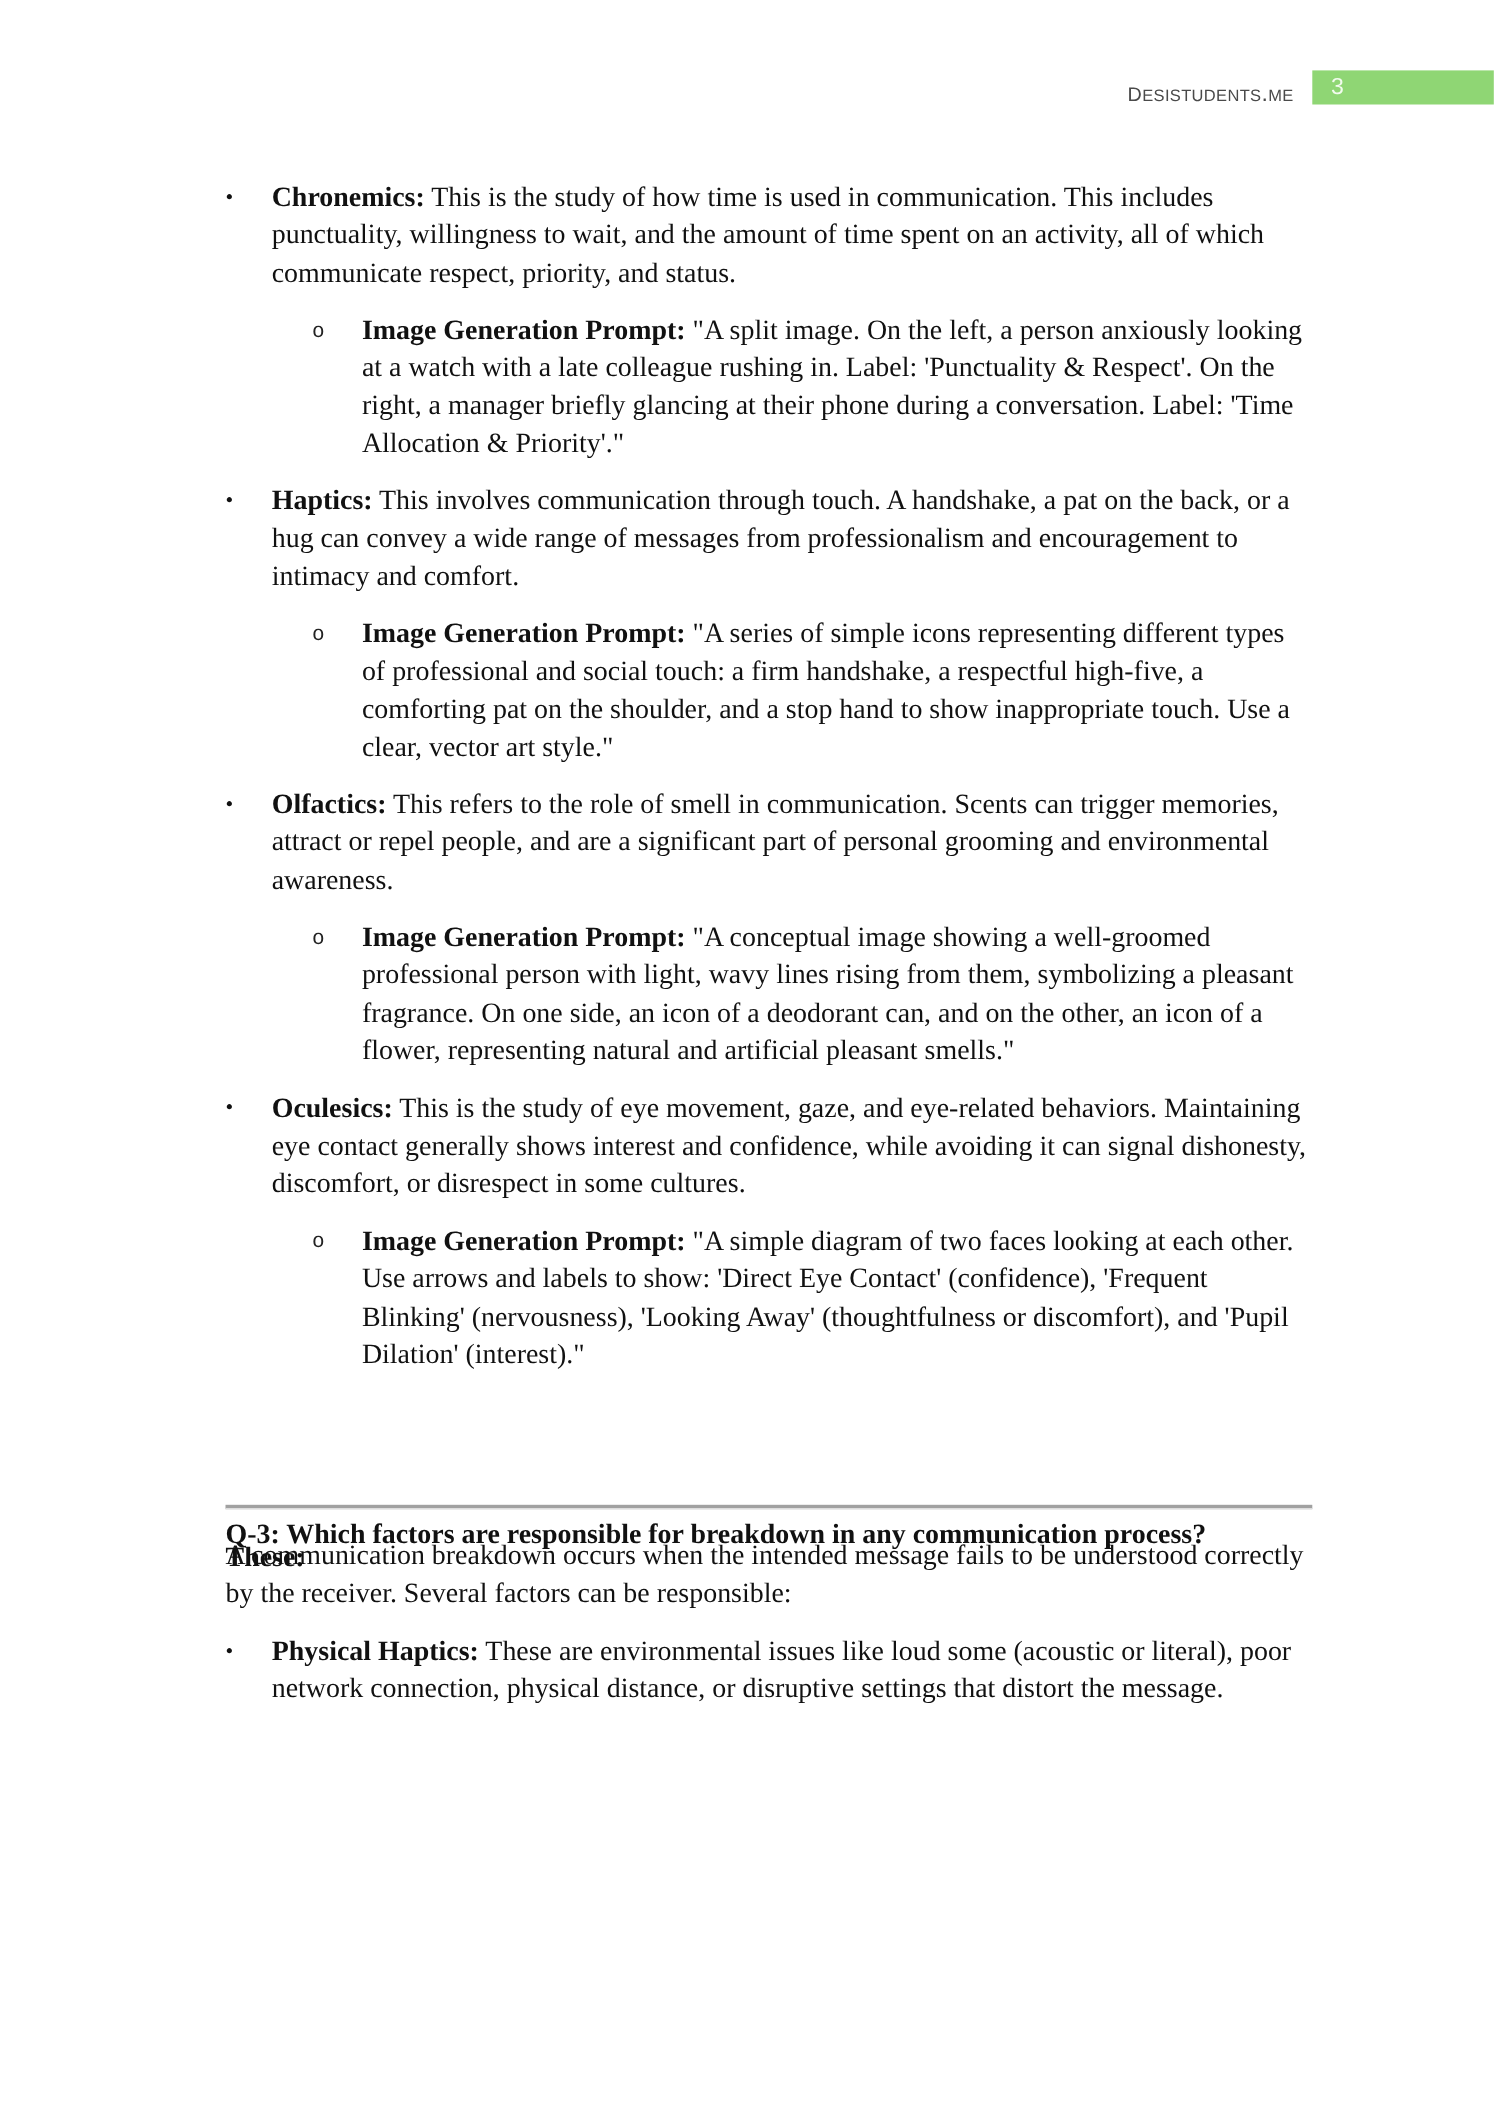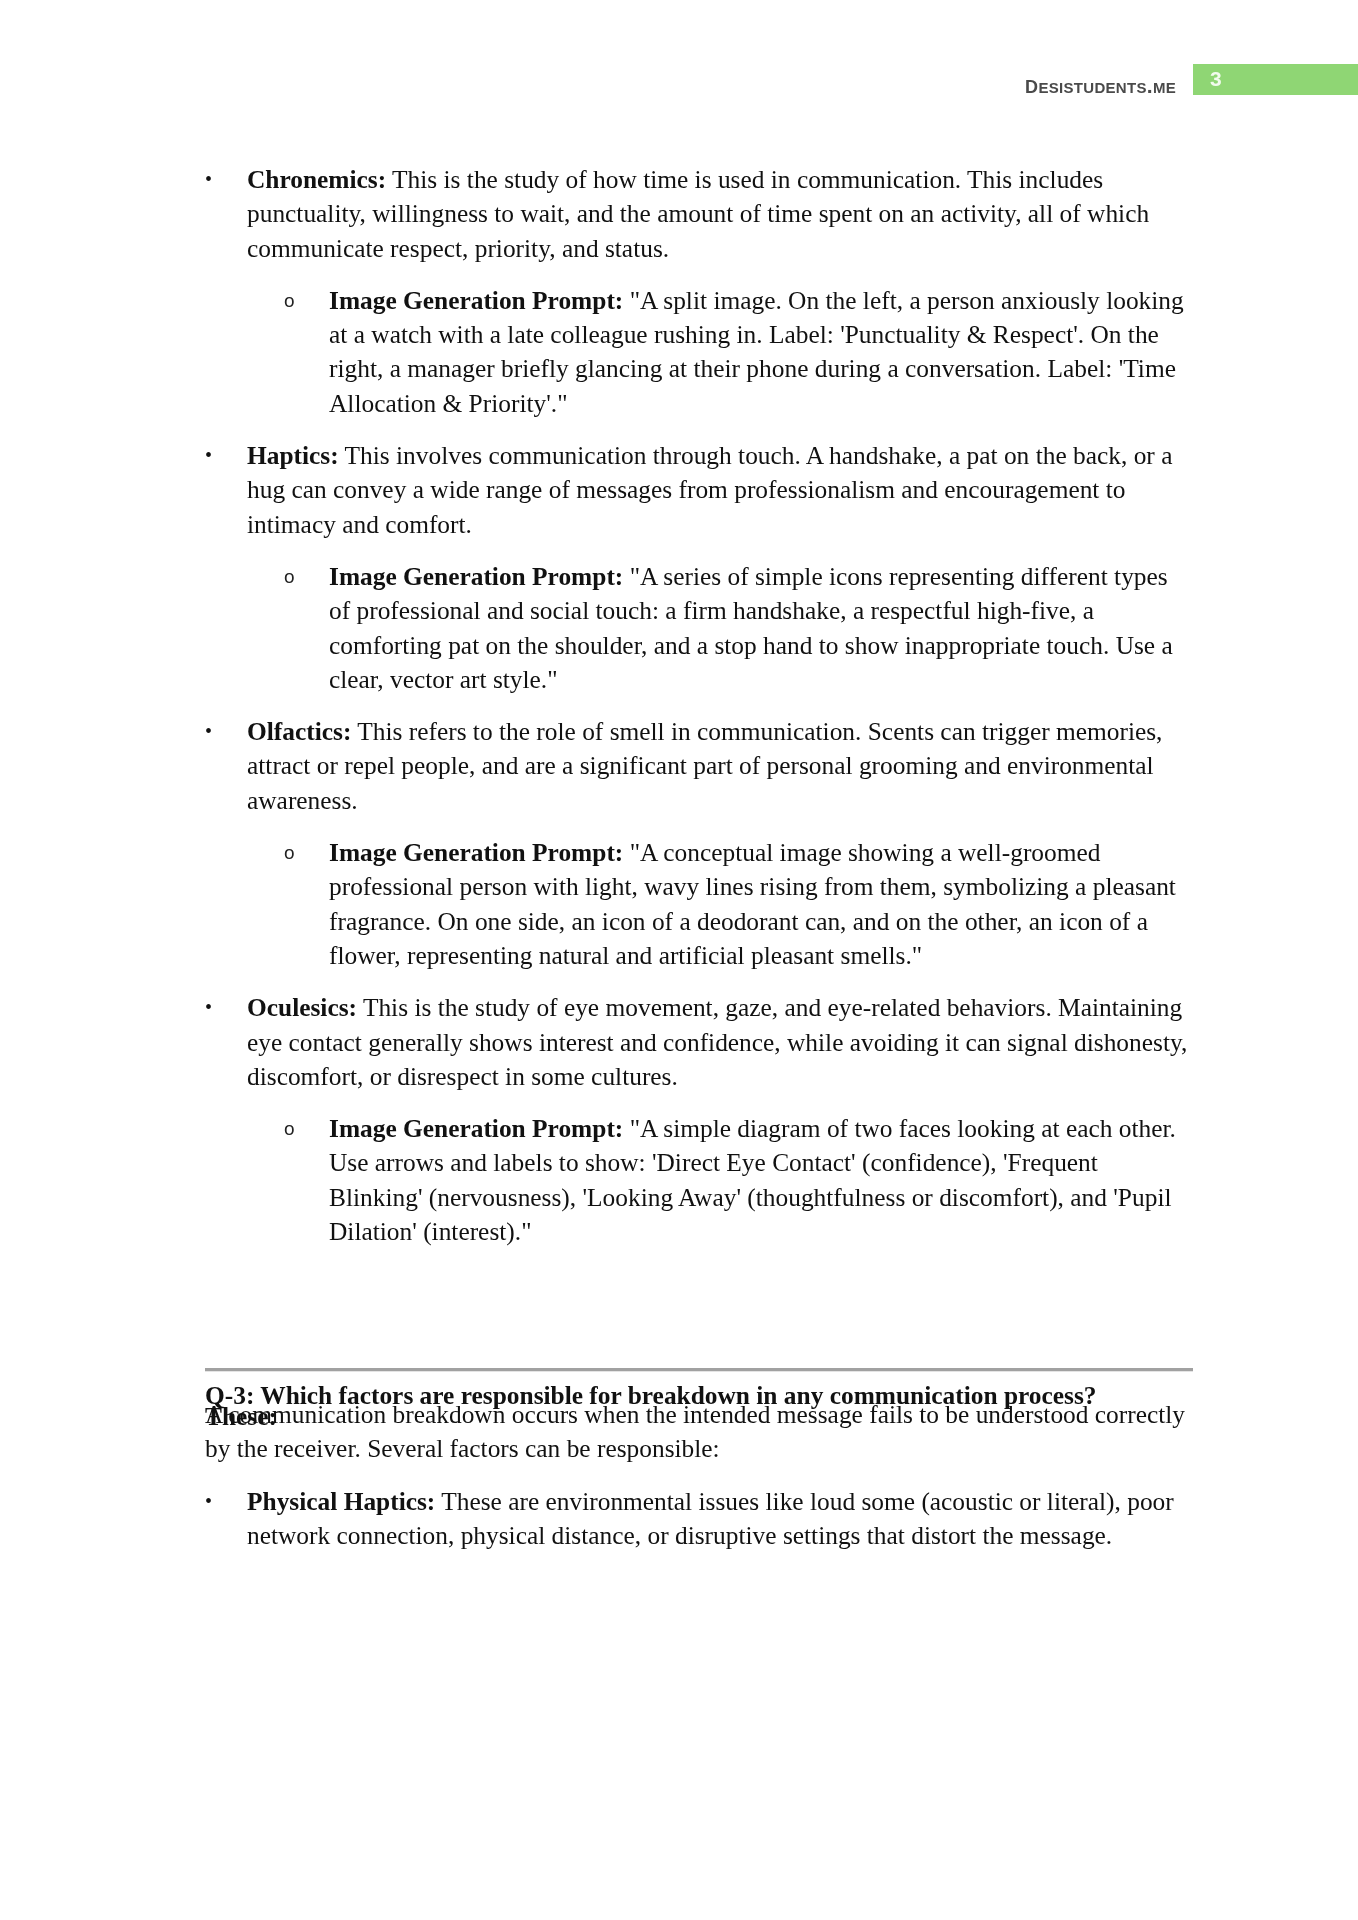--- a/index.html
+++ b/index.html
@@ -14,21 +14,20 @@
       overflow: hidden;
       font-family: "Liberation Serif", serif;
       color: #111111;
     }
     .page-header {
       position: absolute;
       top: 64px;
       left: 0;
       width: 1358px;
       height: 36px;
-      font-weight: bold;
     }
     .site-name {
       position: absolute;
       right: 182px;
       top: 6px;
       font-family: "Liberation Sans", sans-serif;
       font-size: 21px;
       letter-spacing: 0.3px;
       color: #4a4a4a;
       font-variant: small-caps;

